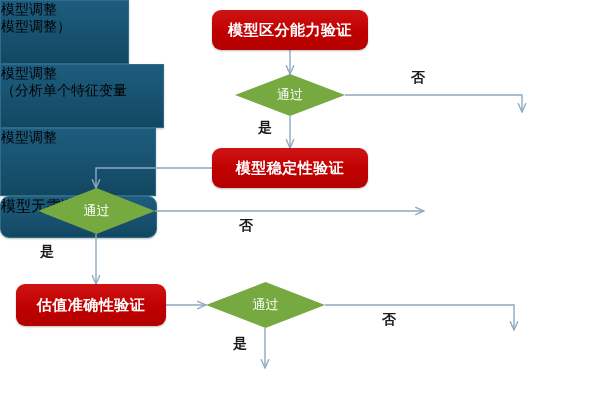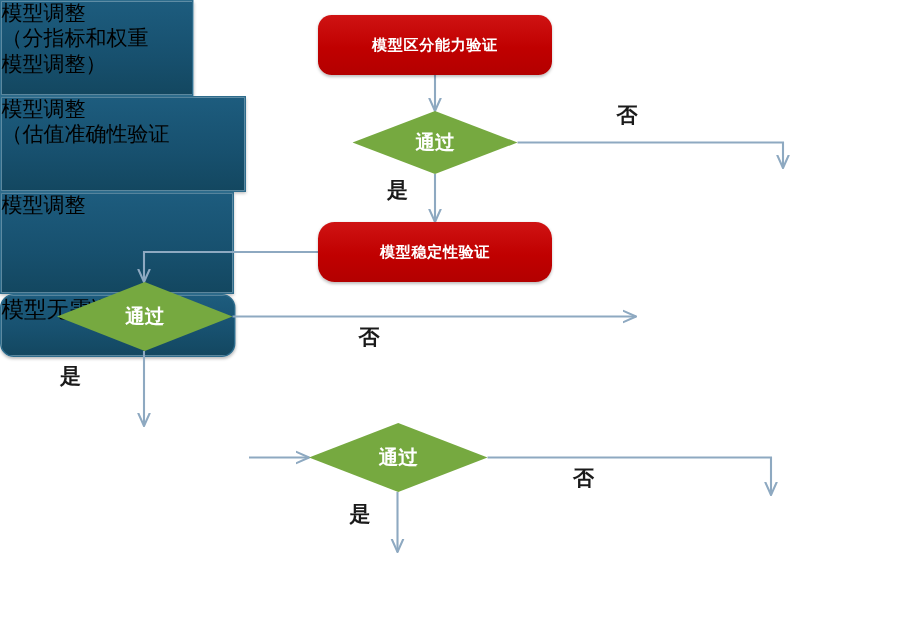--- a/index.html
+++ b/index.html
@@ -13,40 +13,40 @@
 
   svg.links{position:absolute;left:0;top:0;width:600px;height:417px;}
 
   .node{position:absolute;box-sizing:border-box;display:flex;align-items:center;
         justify-content:center;text-align:center;color:#ffffff;font-weight:bold;}
 
   .red{
     background:#C00000;
     background:linear-gradient(180deg,#cf1313 0%,#c00000 55%,#b30000 100%);
     border-radius:9px;
-    font-size:10px;
+    font-size:15px;
     letter-spacing:.5px;
     box-shadow:0 1px 2px rgba(0,0,0,.25);
   }
   .blue{
     background:#17506E;
     background:linear-gradient(180deg,#1d5c7e 0%,#17506e 60%,#134760 100%);
     font-size:14px;
     line-height:1.22;
     box-shadow:0 1px 2px rgba(0,0,0,.25);
     border:1px solid #2e6c8c;
   }
   .blue.round{border-radius:9px;}
   .blue .ln{display:block;white-space:nowrap;}
 
   .diamond{position:absolute;}
   .diamond .shape{position:absolute;left:0;top:0;width:100%;height:100%;}
   .diamond .dlabel{position:absolute;left:0;top:0;width:100%;height:100%;
     display:flex;align-items:center;justify-content:center;
-    color:#ffffff;font-weight:bold;font-size:13px;}
+    color:#ffffff;font-weight:normal;font-size:13px;}
 
   .edgelabel{position:absolute;color:#1a1a1a;font-size:14px;font-weight:bold;
              line-height:1;white-space:nowrap;}
 </style>
 </head>
 <body>
 
 <div id="canvas">
 
   <svg class="links" viewBox="0 0 600 417" xmlns="http://www.w3.org/2000/svg">
@@ -85,42 +85,44 @@
     <svg class="shape" viewBox="0 0 110 42" preserveAspectRatio="none">
       <polygon points="55,0 110,21 55,42 0,21" fill="#76A940"></polygon>
     </svg>
     <div class="dlabel">通过</div>
   </div>
   <div class="edgelabel" style="left:411px;top:70px;">否</div>
   <div class="edgelabel" style="left:258px;top:120px;">是</div>
 
   <div class="blue" style="left:459px;top:112px;width:127px;height:62px;flex-direction:column;">
     <span class="ln">模型调整</span>
-    <span class="ln">（分指标和权重</span>
     <span class="ln">模型调整）</span>
   </div>
 
-  <div class="node red" style="left:212px;top:148px;width:156px;height:40px;border-radius:11px;">
+  <div class="node red" style="left:212px;top:148px;width:156px;height:40px;">
     <span>模型稳定性验证</span>
   </div>
 
   <div class="diamond" style="left:38px;top:188px;width:117px;height:46px;">
     <svg class="shape" viewBox="0 0 117 46" preserveAspectRatio="none">
       <polygon points="58.5,0 117,23 58.5,46 0,23" fill="#76A940"></polygon>
     </svg>
     <div class="dlabel">通过</div>
   </div>
   <div class="edgelabel" style="left:239px;top:218px;">否</div>
   <div class="edgelabel" style="left:40px;top:244px;">是</div>
 
   <div class="blue" style="left:424px;top:180px;width:162px;height:62px;flex-direction:column;">
     <span class="ln">模型调整</span>
-    <span class="ln">（估值准确性验证</span>
+    <span class="ln">（分析单个特征变量</span>
   </div>
 
+  <div class="node red" style="left:16px;top:284px;width:150px;height:42px;">
+    <span>估值准确性验证</span>
+  </div>
 
   <div class="diamond" style="left:206px;top:282px;width:119px;height:46px;">
     <svg class="shape" viewBox="0 0 119 46" preserveAspectRatio="none">
       <polygon points="59.5,0 119,23 59.5,46 0,23" fill="#76A940"></polygon>
     </svg>
     <div class="dlabel">通过</div>
   </div>
   <div class="edgelabel" style="left:382px;top:312px;">否</div>
   <div class="edgelabel" style="left:233px;top:336px;">是</div>
 

